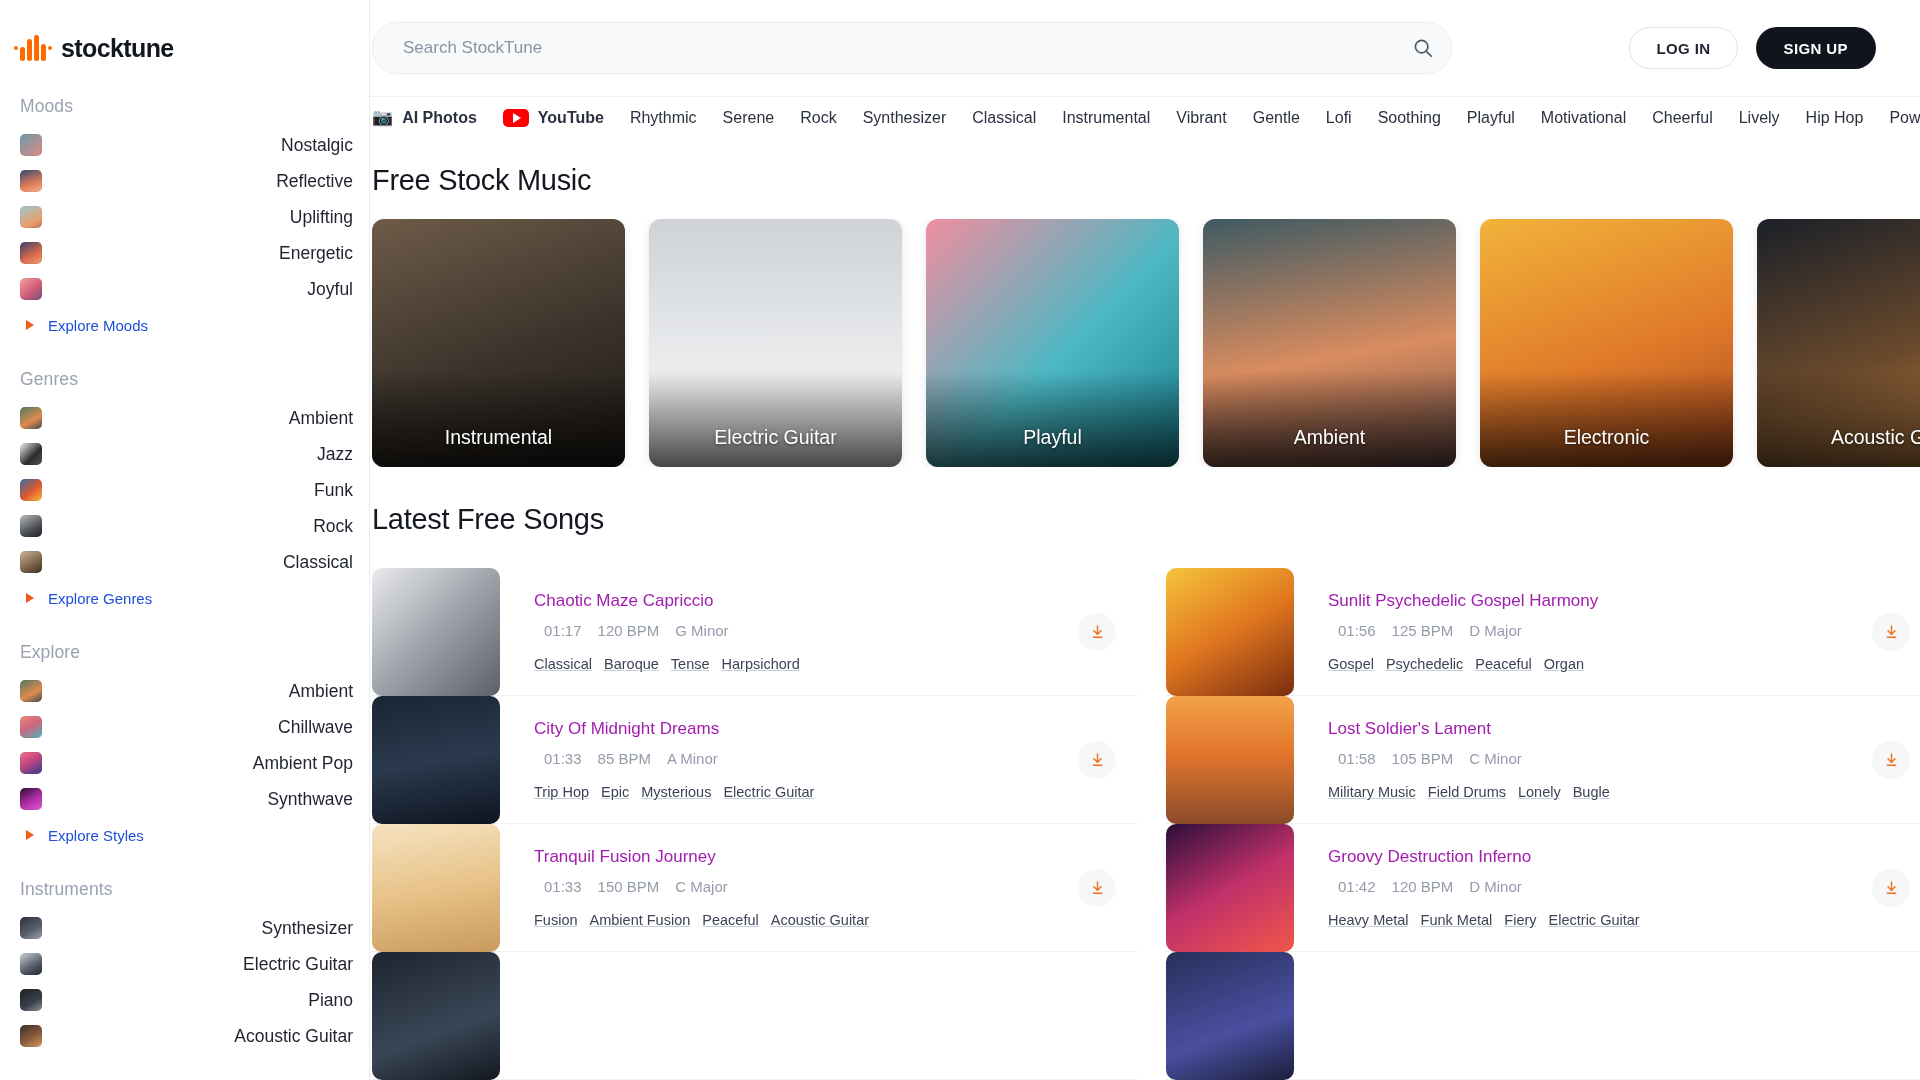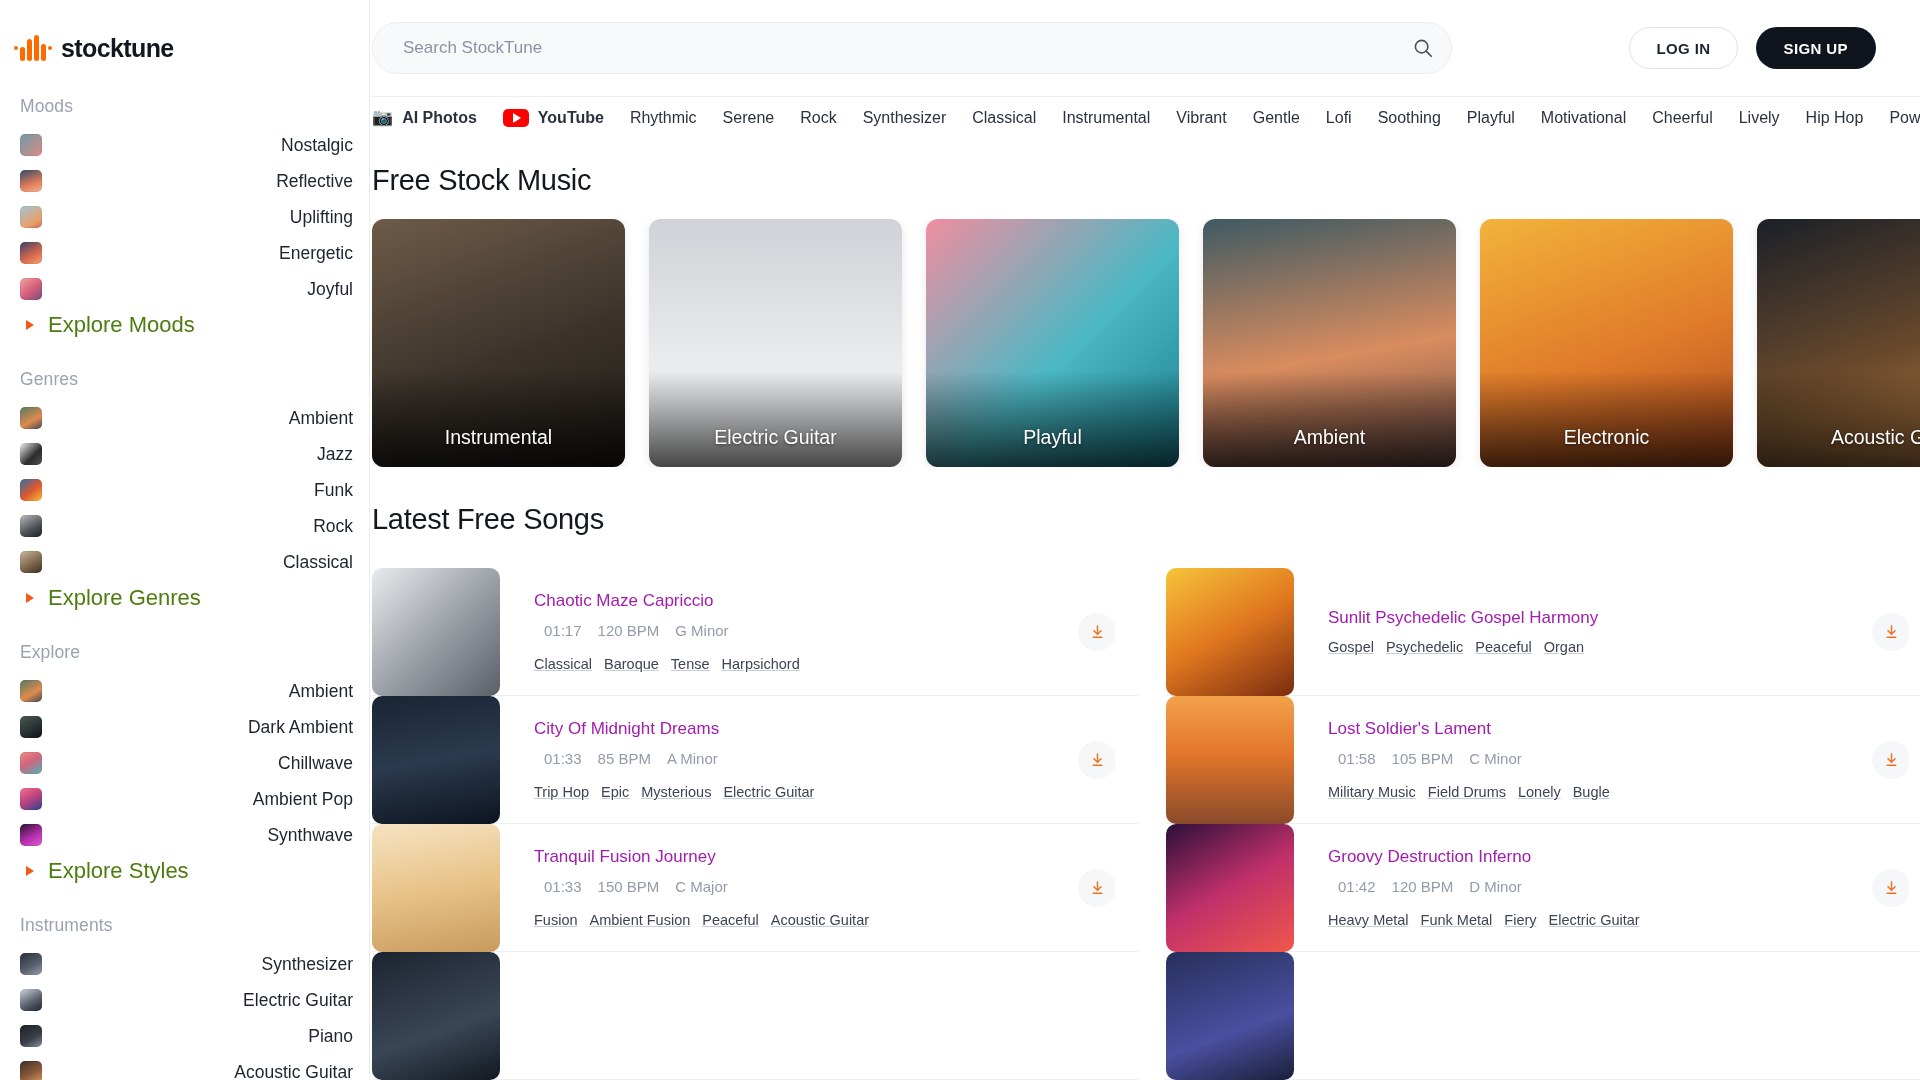--- a/index.html
+++ b/index.html
@@ -40,21 +40,21 @@
     width: 22px; height: 22px; border-radius: 5px; flex: 0 0 22px;
     background: linear-gradient(135deg,#8fb0c8,#d98a86);
     box-shadow: inset 0 0 0 1px rgba(0,0,0,.05);
   }
   .sb-label { font-size: 17.5px; color: #1f2430; }
   .sb-explore { display: flex; align-items: center; gap: 14px; height: 36px; padding: 0 0 0 26px; cursor: pointer; }
   .sb-explore .tri {
     width: 0; height: 0; border-left: 8px solid #f05a1a;
     border-top: 5.5px solid transparent; border-bottom: 5.5px solid transparent;
   }
-  .sb-explore span { font-size: 22px; color: #4d7c0f; }
+  .sb-explore span { font-size: 15px; color: #1d4ed8; }
 
   
   .main { flex: 1 1 auto; height: 1080px; overflow: hidden; position: relative; background:#fff; }
 
   .topbar { height: 96px; display: flex; align-items: center; padding: 0 18px 0 0; gap: 0; }
   .search-wrap {
     margin-left: 2px; width: 1080px; height: 52px; position: relative;
     background: #f8f9fb; border: 1px solid #e9ecef; border-radius: 26px;
     display: flex; align-items: center;
   }
@@ -195,24 +195,20 @@
             <span>Explore Genres</span>
           </div>
         </div>
         <div class="sb-section">
           <div class="sb-head">Explore</div>
           <div class="sb-item">
             <span class="sb-thumb" style="background: linear-gradient(150deg, rgb(79, 122, 99) 0%, rgb(224, 138, 78) 60%, rgb(58, 74, 82) 100%);"></span>
             <span class="sb-label">Ambient</span>
           </div>
           <div class="sb-item">
-            <span class="sb-thumb" style="background: linear-gradient(150deg, rgb(74, 90, 84) 0%, rgb(33, 40, 43) 70%, rgb(14, 18, 20) 100%);"></span>
-            <span class="sb-label">Dark Ambient</span>
-          </div>
-          <div class="sb-item">
             <span class="sb-thumb" style="background: linear-gradient(150deg, rgb(240, 140, 122) 0%, rgb(208, 101, 127) 45%, rgb(79, 179, 184) 100%);"></span>
             <span class="sb-label">Chillwave</span>
           </div>
           <div class="sb-item">
             <span class="sb-thumb" style="background: linear-gradient(150deg, rgb(242, 114, 138) 0%, rgb(194, 69, 127) 45%, rgb(47, 63, 143) 100%);"></span>
             <span class="sb-label">Ambient Pop</span>
           </div>
           <div class="sb-item">
             <span class="sb-thumb" style="background: linear-gradient(150deg, rgb(42, 16, 48) 0%, rgb(176, 46, 168) 55%, rgb(224, 91, 208) 100%);"></span>
             <span class="sb-label">Synthwave</span>
@@ -373,20 +369,25 @@
                 <line x1="12" y1="4" x2="12" y2="16"></line>
                 <polyline points="7,11 12,16 17,11"></polyline>
                 <line x1="6" y1="20" x2="18" y2="20"></line>
               </svg>
             </button>
           </div>
           <div class="song">
             <div class="song-art" style="background: linear-gradient(150deg, rgb(246, 196, 58) 0%, rgb(224, 118, 31) 50%, rgb(122, 44, 16) 100%);"></div>
             <div class="song-body">
               <div class="song-title">Sunlit Psychedelic Gospel Harmony</div>
+              <div class="song-meta">
+                <span>01:56</span>
+                <span>125 BPM</span>
+                <span>D Major</span>
+              </div>
               <div class="song-tags">
                 <span>Gospel</span>
                 <span>Psychedelic</span>
                 <span>Peaceful</span>
                 <span>Organ</span>
               </div>
             </div>
             <button class="dl">
               <svg width="17" height="17" viewBox="0 0 24 24" fill="none" stroke="#f0701a" stroke-width="2" stroke-linecap="round" stroke-linejoin="round">
                 <line x1="12" y1="4" x2="12" y2="16"></line>

